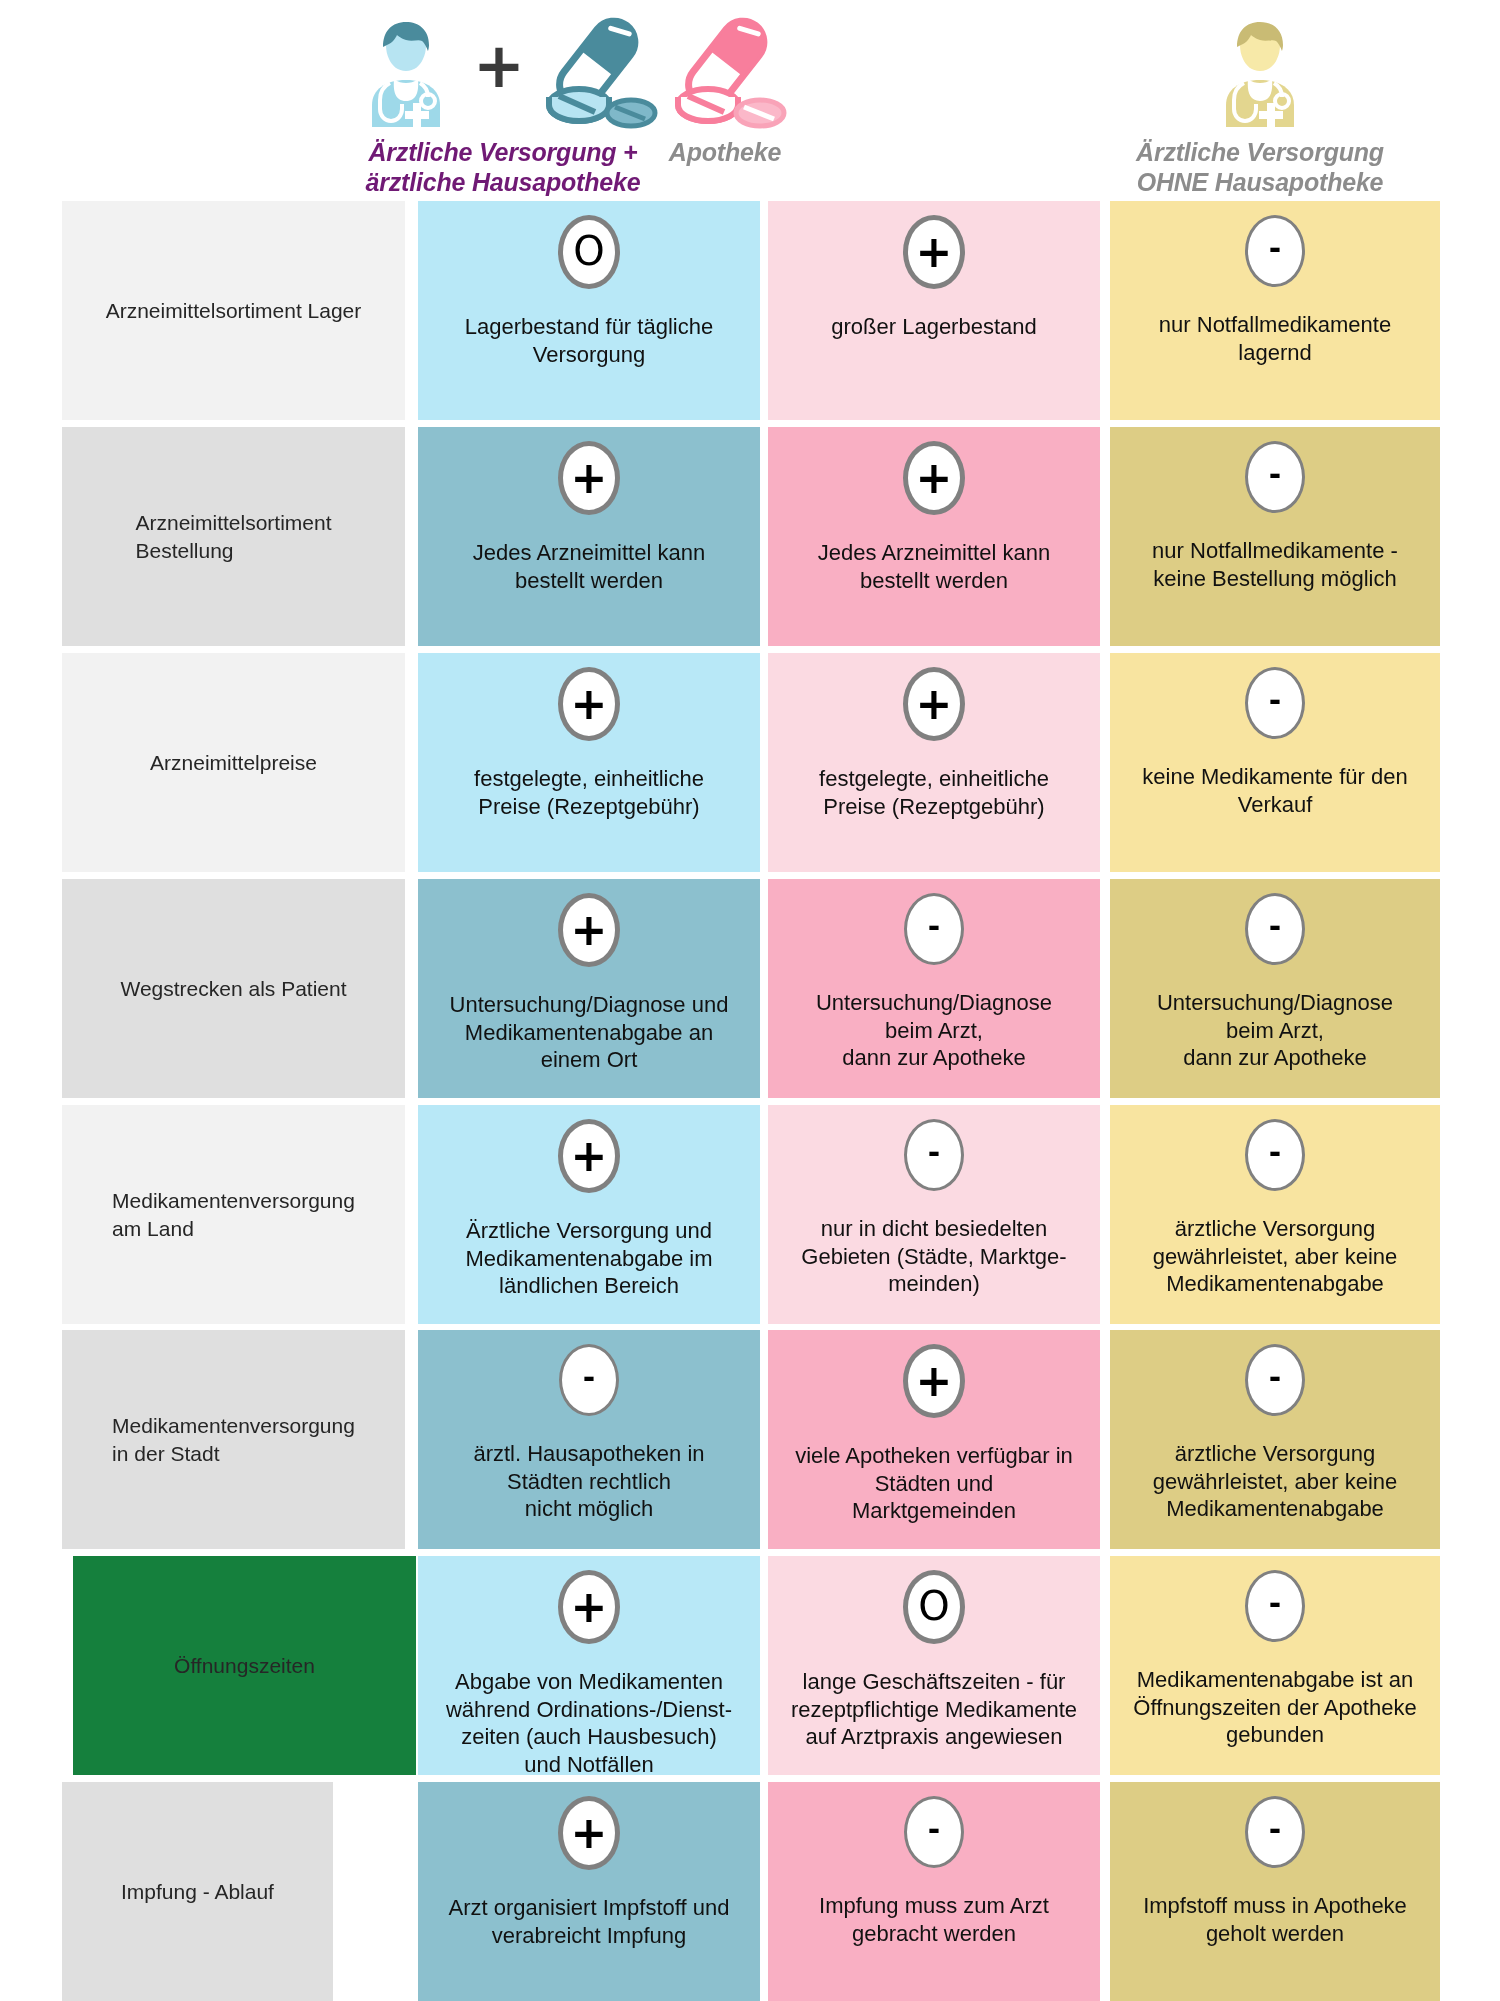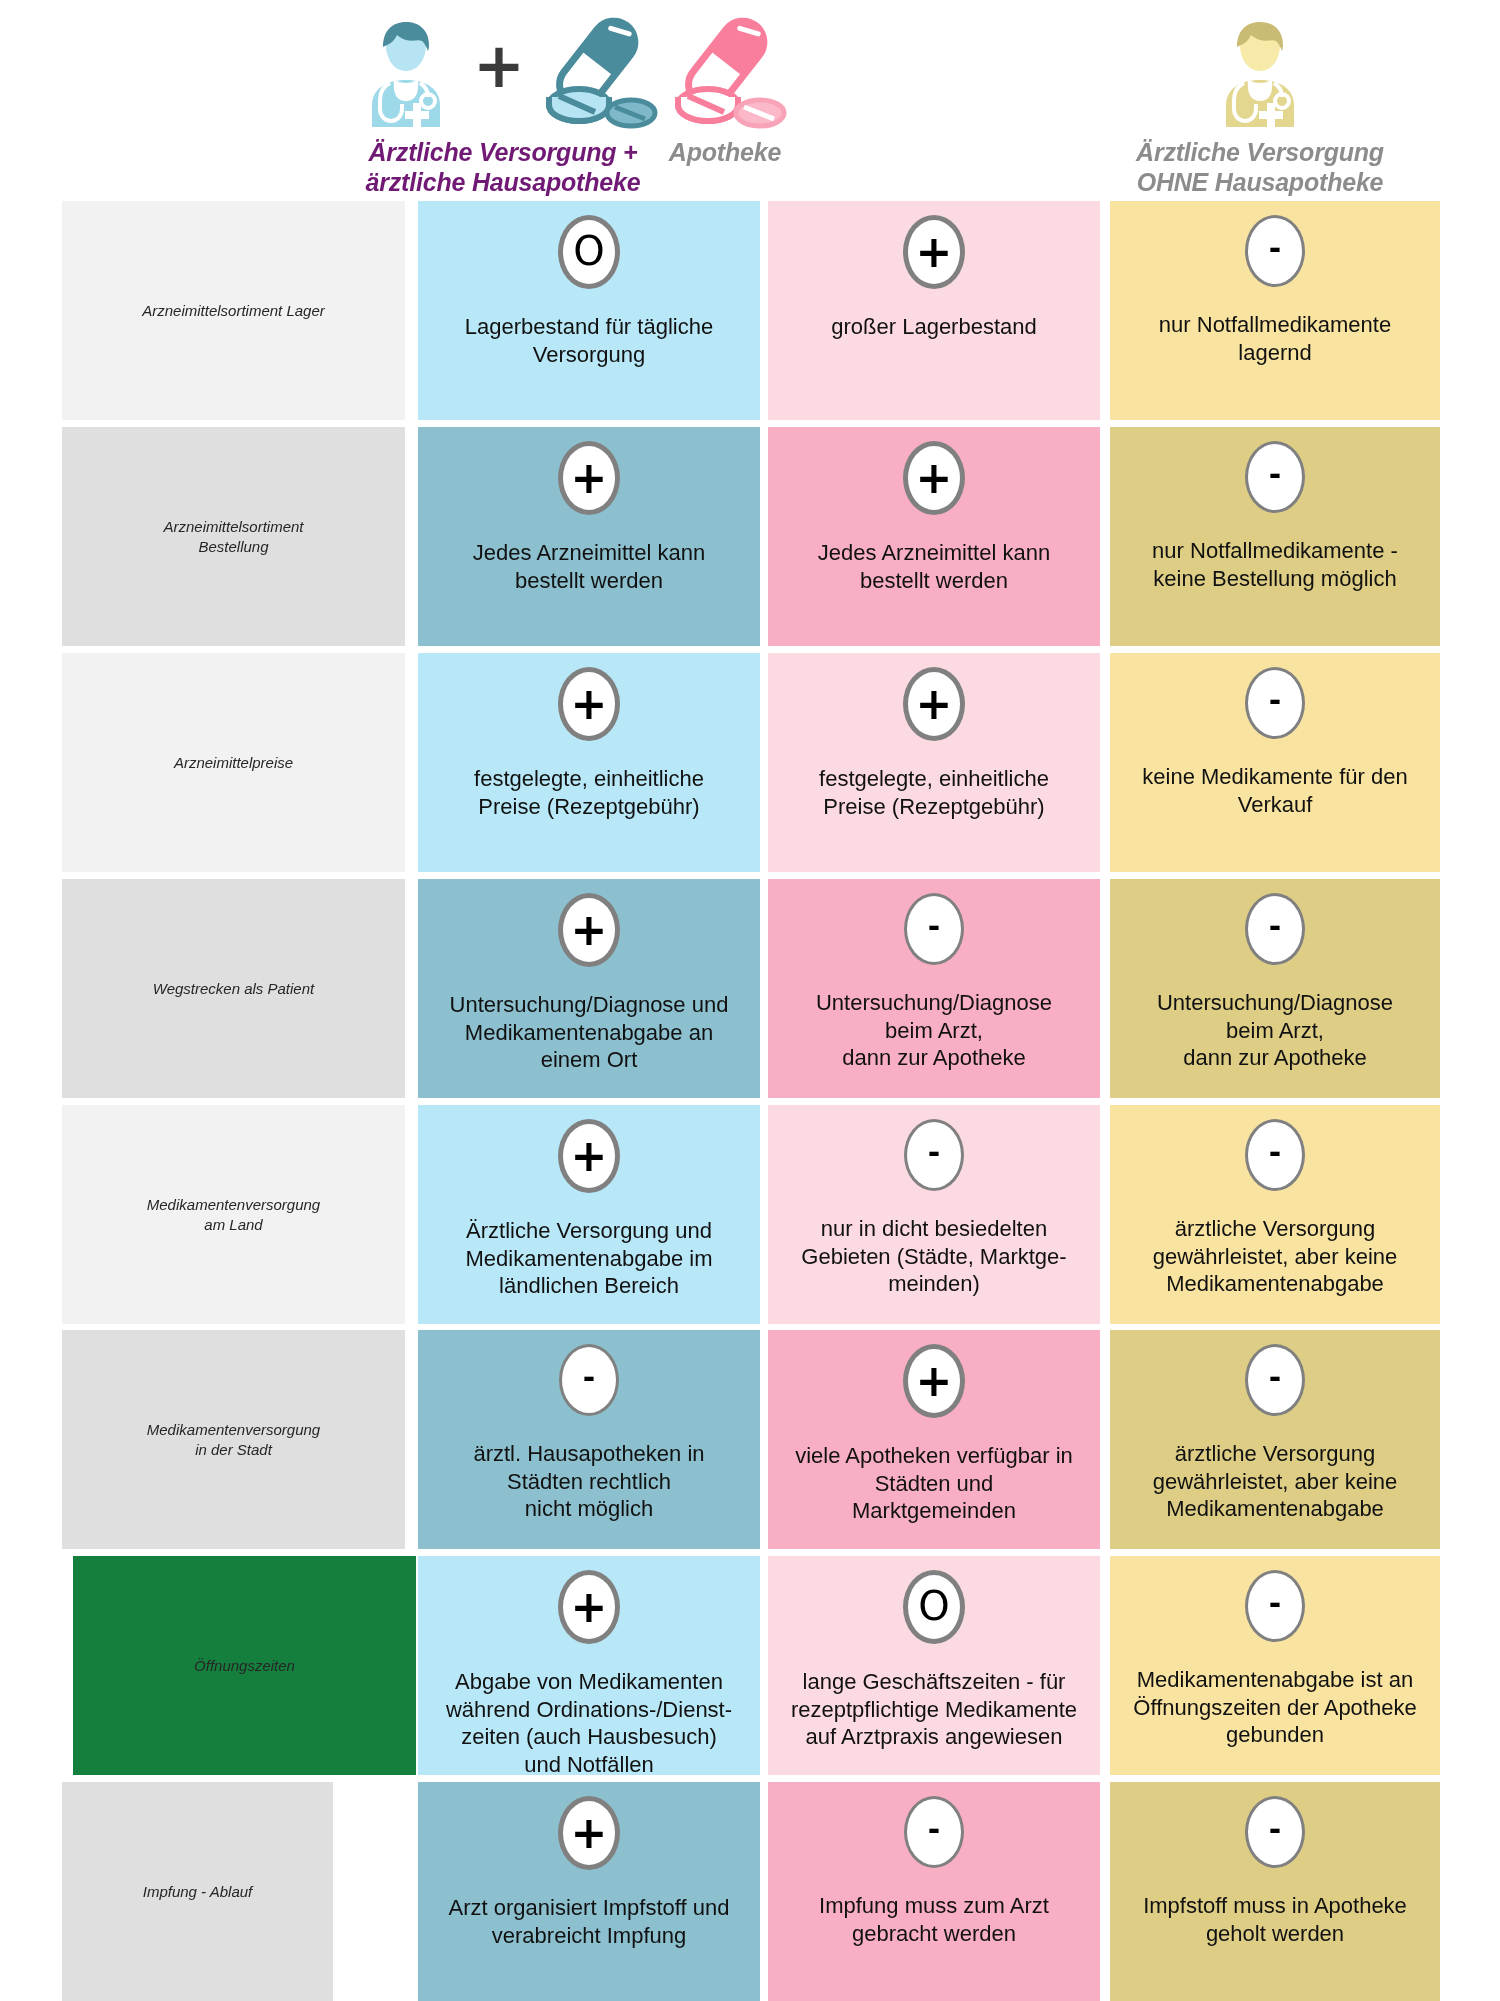--- a/index.html
+++ b/index.html
@@ -40,22 +40,22 @@
   .cell{
     position:absolute;
     box-sizing:border-box;
     display:flex;flex-direction:column;align-items:center;
   }
   .cell.label{
     justify-content:center;
     padding:0 16px;
   }
   .label-text{
-    font-style:italic;font-size:15px;line-height:1.3;color:#262626;
-    text-align:center;white-space:pre-line;
+    font-size:21px;line-height:1.3;color:#262626;
+    white-space:pre-line;
   }
   .cell.value{
     padding-top:14px;
   }
   .badge{
     width:62px;height:74px;
     border-radius:50%;
     background:#ffffff;
     border:5px solid #808080;
     display:flex;align-items:center;justify-content:center;

